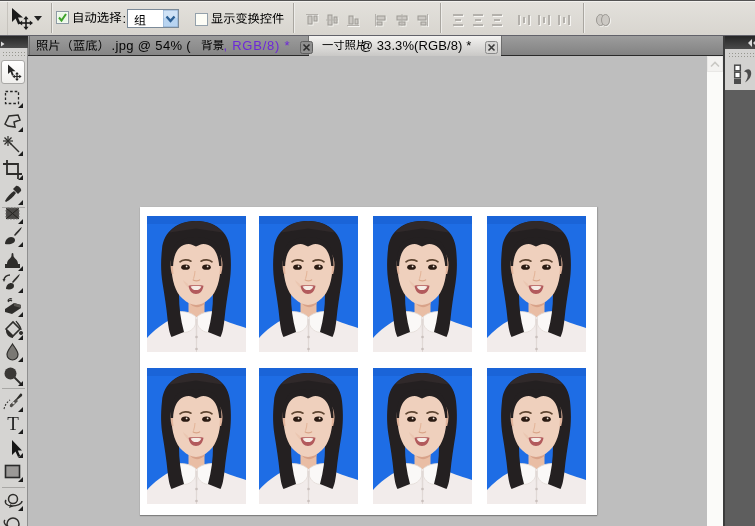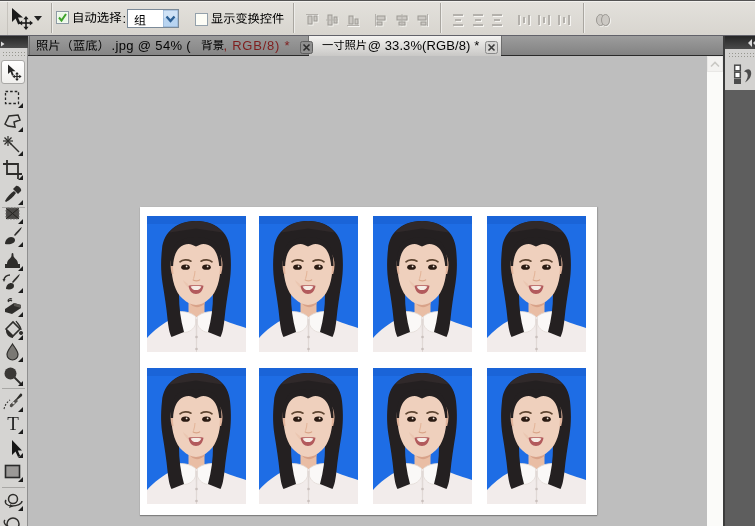--- a/index.html
+++ b/index.html
@@ -250,34 +250,34 @@
       <path transform="translate(5000 0)" d="M305 380Q305 283 280 197Q256 112 211 39Q166 -34 106 -96L46 -65Q103 -5 145 64Q187 133 210 212Q232 291 232 380Q232 470 210 548Q187 627 145 696Q103 766 46 825L106 856Q166 795 211 722Q256 648 280 563Q305 478 305 380Z"></path>
     </g>
   </svg>
 <div style="position:absolute;left:111.5px;top:38.3px;line-height:1;font:13px 'Liberation Sans',sans-serif;color:#050505;letter-spacing:0.35px;white-space:pre">.jpg @ 54% (</div>
 <svg width="24" height="13" style="position:absolute;left:200.5px;top:40px">
     <g transform="translate(0 9.3) scale(0.0116 -0.0116)" fill="#050505">
       <path transform="translate(0 0)" d="M198 436H756V378H273V-80H198ZM735 436H811V3Q811 -28 802 -44Q793 -61 769 -69Q745 -77 705 -79Q665 -81 605 -81Q603 -66 595 -47Q588 -28 580 -14Q609 -15 637 -15Q664 -16 684 -16Q705 -16 713 -16Q725 -15 730 -10Q735 -6 735 4ZM252 293H759V238H252ZM79 753H373V692H79ZM54 558Q115 567 199 581Q284 595 374 609L376 552Q294 536 213 521Q131 505 66 493ZM252 148H763V93H252ZM330 841H404V469H330ZM852 795 905 741Q863 724 812 707Q761 690 707 675Q654 660 603 649Q601 660 594 676Q587 691 581 702Q629 714 680 730Q730 745 775 762Q821 779 852 795ZM550 840H625V576Q625 555 635 549Q645 543 678 543Q686 543 706 543Q727 543 753 543Q778 543 800 543Q822 543 833 543Q850 543 859 549Q869 555 872 574Q876 592 878 628Q890 620 910 613Q929 605 945 602Q941 553 930 526Q920 499 899 488Q878 478 840 478Q834 478 817 478Q799 478 777 478Q754 478 732 478Q710 478 693 478Q676 478 670 478Q623 478 596 486Q570 495 560 516Q550 538 550 576Z"></path>
       <path transform="translate(1000 0)" d="M242 640V576H755V640ZM242 753V690H755V753ZM170 804H830V524H170ZM56 461H941V399H56ZM265 290V195H736V290ZM193 346H811V140H193ZM462 171H538V-8Q538 -35 530 -49Q522 -64 499 -70Q478 -77 442 -78Q406 -80 353 -80Q351 -66 344 -49Q338 -33 330 -20Q356 -21 380 -21Q403 -22 421 -22Q439 -21 445 -21Q456 -20 459 -17Q462 -14 462 -6ZM623 66 671 110Q717 94 767 72Q817 50 863 27Q908 4 939 -17L888 -66Q859 -46 815 -22Q770 2 720 26Q669 49 623 66ZM291 114 359 86Q326 58 281 30Q237 3 190 -21Q143 -45 100 -63Q94 -56 83 -45Q73 -35 63 -25Q53 -15 44 -9Q88 6 134 25Q179 45 220 67Q261 90 291 114ZM433 506 499 528Q516 509 530 484Q545 460 552 441L482 415Q477 434 463 460Q449 486 433 506Z"></path>
     </g>
   </svg>
-<div style="position:absolute;left:223.5px;top:38.3px;line-height:1;font:13px 'Liberation Sans',sans-serif;color:#7f1d1d;letter-spacing:0.75px;white-space:pre">, RGB/8) *</div>
+<div style="position:absolute;left:223.5px;top:38.3px;line-height:1;font:13px 'Liberation Sans',sans-serif;color:#6d28d9;letter-spacing:0.75px;white-space:pre">, RGB/8) *</div>
 <svg class="abs" width="14" height="14" style="left:300px;top:41px">
 <rect x="0.5" y="0.5" width="12" height="12" rx="2" fill="#8f8f8f" stroke="#5e5e5e"></rect>
 <path d="M3.5 3.5 L9.5 9.5 M9.5 3.5 L3.5 9.5" stroke="#2c2c2c" stroke-width="1.6"></path>
 </svg>
 <svg width="46" height="13" style="position:absolute;left:321.5px;top:40px">
     <g transform="translate(0 9.0) scale(0.0113 -0.0113)" fill="#050505">
       <path transform="translate(0 0)" d="M44 431H960V349H44Z"></path>
       <path transform="translate(1000 0)" d="M52 627H949V553H52ZM634 840H713V32Q713 -14 700 -36Q687 -57 655 -67Q624 -76 567 -79Q510 -82 429 -82Q427 -70 421 -55Q415 -40 409 -25Q402 -9 395 2Q442 1 484 0Q526 0 557 0Q589 0 602 0Q620 1 627 8Q634 14 634 32ZM167 414 230 453Q268 416 304 371Q341 326 371 282Q402 238 418 202L350 159Q335 195 306 239Q276 284 240 330Q204 376 167 414Z"></path>
       <path transform="translate(2000 0)" d="M93 797H164V173H93ZM131 797H384V224H131V292H314V730H131ZM130 554H350V488H130ZM428 799H876V732H428ZM852 799H924Q924 799 923 788Q923 777 922 770Q918 698 912 651Q907 605 900 579Q892 554 882 542Q870 530 856 525Q842 520 823 518Q806 517 775 517Q744 517 709 519Q708 533 703 550Q698 568 690 581Q723 578 751 577Q779 577 791 577Q801 577 809 578Q816 580 821 585Q829 593 834 615Q839 636 844 678Q848 720 852 788ZM602 778H676Q670 723 655 677Q641 632 614 595Q588 559 545 531Q502 503 438 483Q432 496 420 513Q407 530 396 539Q453 556 491 578Q529 600 551 630Q573 659 585 696Q597 733 602 778ZM528 407V255H821V407ZM458 470H895V192H458ZM340 125 409 132Q419 84 426 28Q433 -28 434 -65L361 -76Q361 -51 358 -16Q355 18 351 55Q347 92 340 125ZM554 128 624 141Q638 109 651 73Q664 38 674 3Q684 -31 689 -58L615 -74Q610 -48 601 -13Q592 22 580 59Q568 96 554 128ZM758 133 826 161Q850 129 876 91Q901 52 922 16Q944 -21 956 -50L885 -82Q873 -53 852 -16Q832 22 807 61Q782 100 758 133ZM174 154 246 133Q219 77 184 18Q149 -42 115 -85L43 -53Q66 -28 90 6Q114 41 136 79Q158 117 174 154Z"></path>
       <path transform="translate(3000 0)" d="M219 581H903V504H219ZM542 839H621V546H542ZM180 814H258V481Q258 406 252 331Q247 256 231 184Q215 112 183 45Q151 -22 97 -82Q91 -72 81 -62Q70 -51 59 -40Q48 -30 38 -23Q102 48 132 131Q162 214 171 303Q180 392 180 481ZM216 344H749V-80H668V267H216Z"></path>
     </g>
   </svg>
-<div style="position:absolute;left:364px;top:38.3px;line-height:1;font:13px 'Liberation Sans',sans-serif;color:#050505;letter-spacing:0.1px;white-space:pre"> @ 33.3%(RGB/8) *</div>
+<div style="position:absolute;left:356px;top:38.3px;line-height:1;font:13px 'Liberation Sans',sans-serif;color:#050505;letter-spacing:0.1px;white-space:pre"> @ 33.3%(RGB/8) *</div>
 <svg class="abs" width="14" height="14" style="left:485px;top:41px">
 <rect x="0.5" y="0.5" width="12" height="12" rx="2" fill="#d6d5d3" stroke="#8a8a8a"></rect>
 <path d="M3.5 3.5 L9.5 9.5 M9.5 3.5 L3.5 9.5" stroke="#3a3a3a" stroke-width="1.6"></path>
 </svg>
 <div class="abs" style="left:0;top:56px;width:27px;height:470px;background:#d5d4d2"></div>
 <div class="abs" style="left:27px;top:48px;width:1px;height:478px;background:#8f8f8f"></div>
 <div class="abs" style="left:2px;top:51px;width:24px;height:5px;background-image:radial-gradient(circle,#97978f 0.6px,rgba(0,0,0,0) 0.75px);background-size:3px 3px"></div>
 <div class="abs" style="left:1px;top:60px;width:24px;height:24px;background:linear-gradient(#ffffff,#f0efed);border:1px solid #a9a8a6;border-radius:3px;box-sizing:border-box"></div>
 <svg class="abs" width="22" height="22" style="left:2px;top:61px">
 <path d="M6 3.5 L6 13 L8.5 10.8 L10 14.8 L11.8 14 L10.2 10.2 L13.5 10.2 Z" fill="#262626"></path>

